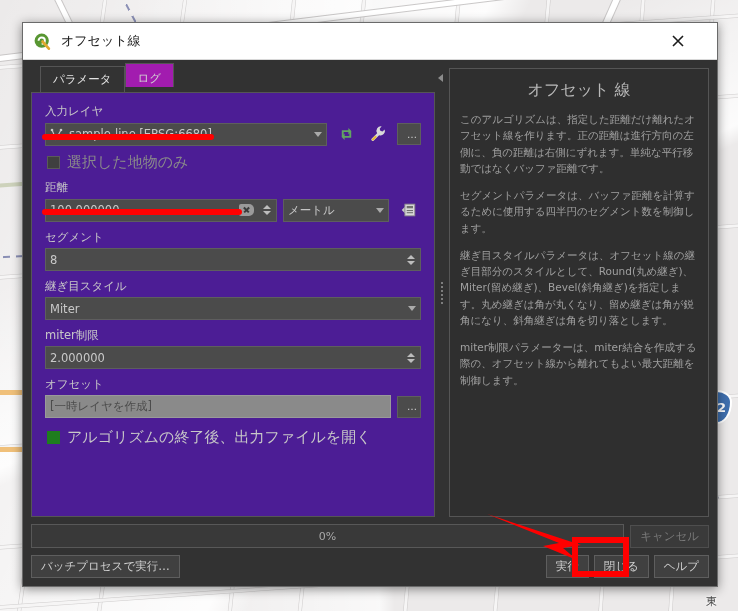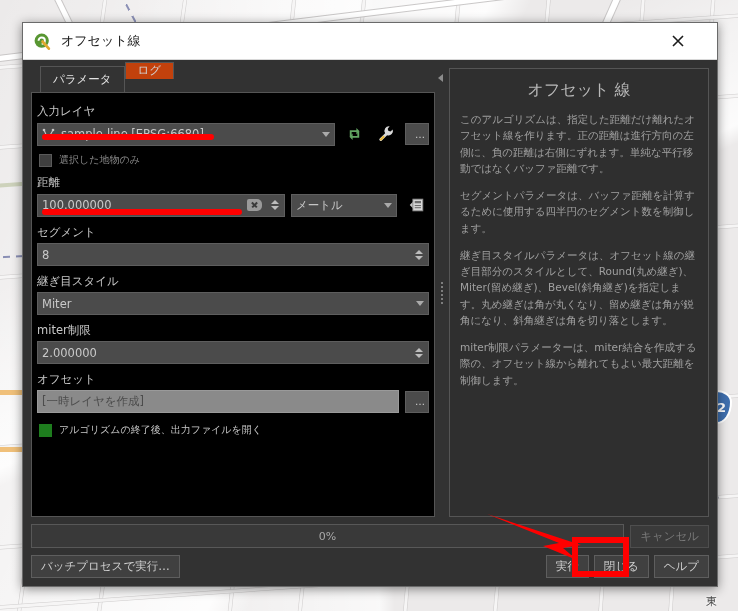--- a/index.html
+++ b/index.html
@@ -109,27 +109,27 @@
   .tab {
     font-size: 11.5px; color: #d2d2d2;
     padding: 4px 12px 4px 12px;
     border: 1px solid #555;
     border-bottom: none;
     background: #3a3a3a;
     cursor: pointer;
     position: relative;
   }
   .tab.active { background: #333333; color: #e8e8e8; height: 16px; padding-top: 5px; z-index: 2; }
-  .tab.inactive { background: #c2410c; margin-bottom: 13px; height: 12px; padding-top: 0; }
+  .tab.inactive { background: #a21caf; margin-bottom: 5px; height: 12px; padding-top: 7px; }
 
   .tabpanel {
     flex: 1 1 auto;
     border: 1px solid #555;
-    background: #000000;
-    padding: 8px 5px;
+    background: #4c1d95;
+    padding: 8px 13px;
     min-height: 0;
     overflow: hidden;
   }
 
   .lbl { font-size: 11.5px; color: #c8c8c8; margin: 3px 0 3px 0; }
 
   .row { display: flex; align-items: center; gap: 6px; }
 
   .field {
     background: #4b4b4b;
@@ -196,21 +196,21 @@
   }
 
   .chkrow { display: flex; align-items: center; gap: 7px; margin: 7px 0 0 2px; }
   .chkbox {
     width: 13px; height: 13px; flex: 0 0 13px;
     border: 1px solid #6b6b6b; background: #4b4b4b;
     box-sizing: border-box;
   }
   .chkbox.checked { background: #1e7d1e; border-color: #1e7d1e; }
   .chkbox.disabled { background: #3f3f3f; border-color: #5a5a5a; }
-  .chklabel { font-size: 10px; color: #c8c8c8; text-align: right; }
+  .chklabel { font-size: 15px; color: #c8c8c8; text-align: right; }
   .chklabel.dim { color: #8a8a8a; }
 
   
   .splitter {
     width: 14px; flex: 0 0 14px;
     position: relative;
     display: flex; align-items: center; justify-content: center;
     cursor: col-resize;
   }
   .collapse-arrow {

